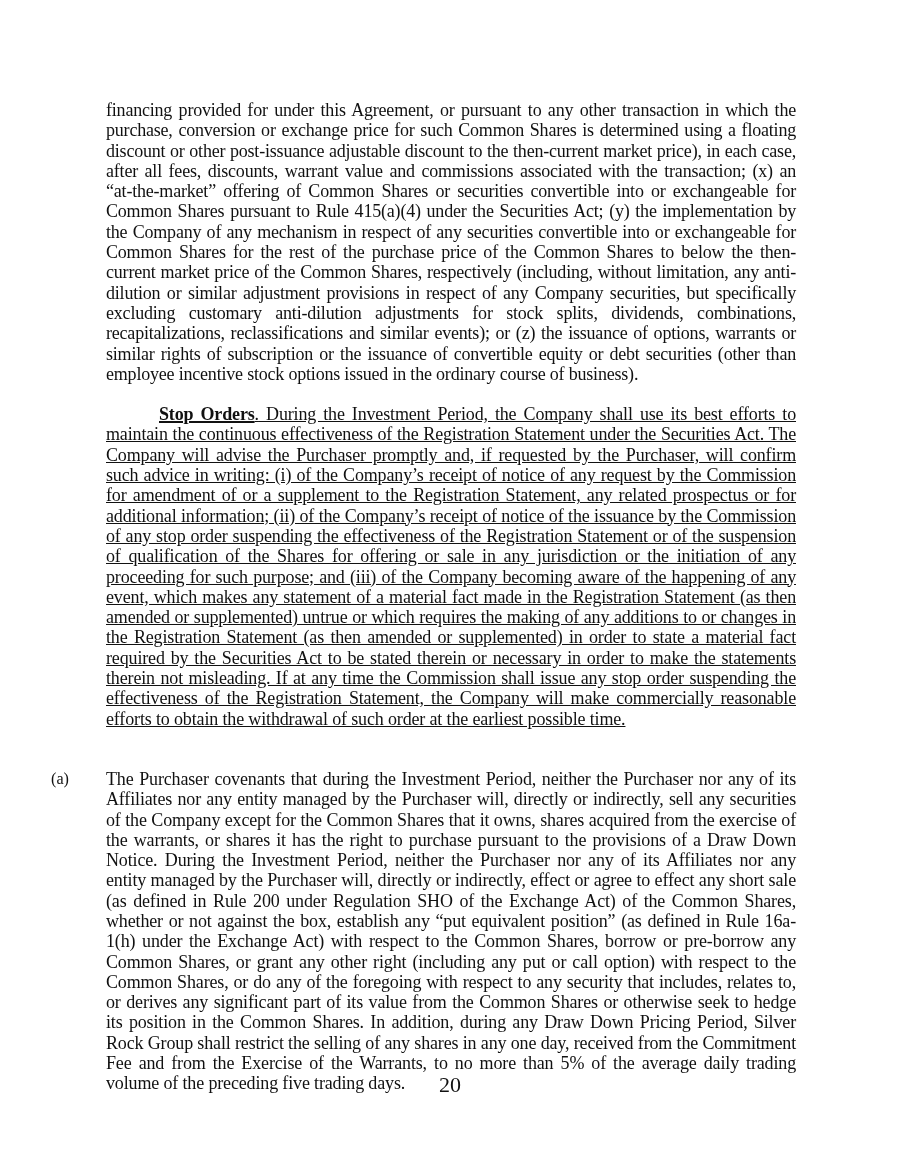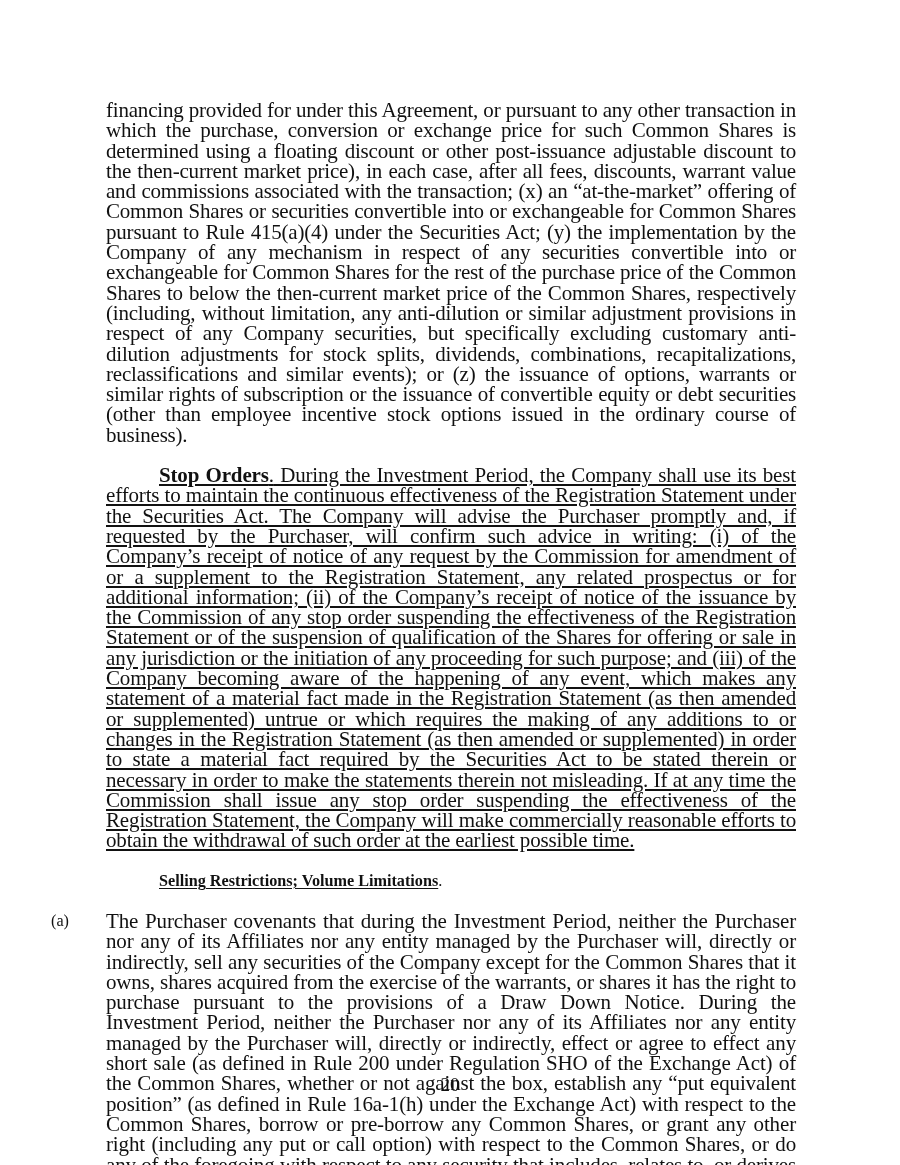--- a/index.html
+++ b/index.html
@@ -15,21 +15,21 @@
     font-family: "Liberation Serif", "DejaVu Serif", serif;
     color: #111111;
   }
   .page {
     position: absolute;
     left: 106px;
     top: 100px;
     width: 690px;
   }
   .para {
-    font-size: 21px;
+    font-size: 18px;
     line-height: 20.3px;
     text-align: justify;
     margin: 0;
     letter-spacing: -0.15px;
   }
   .para.first {
     letter-spacing: -0.2px;
   }
   .para.indent {
     text-indent: 53px;
@@ -59,38 +59,37 @@
     top: 0;
     font-size: 16.2px;
     line-height: 20.3px;
   }
   .page-number {
     position: absolute;
     top: 1075px;
     left: 0;
     width: 900px;
     text-align: center;
-    font-size: 19px;
+    font-size: 22px;
     line-height: 20px;
   }
 </style>
 </head>
 <body>
 
 <div class="page">
 
   <p class="para first">financing provided for under this Agreement, or pursuant to any other transaction in which the purchase, conversion or exchange price for such Common Shares is determined using a floating discount or other post-issuance adjustable discount to the then-current market price), in each case, after all fees, discounts, warrant value and commissions associated with the transaction; (x) an “at-the-market” offering of Common Shares or securities convertible into or exchangeable for Common Shares pursuant to Rule 415(a)(4) under the Securities Act; (y) the implementation by the Company of any mechanism in respect of any securities convertible into or exchangeable for Common Shares for the rest of the purchase price of the Common Shares to below the then-current market price of the Common Shares, respectively (including, without limitation, any anti-dilution or similar adjustment provisions in respect of any Company securities, but specifically excluding customary anti-dilution adjustments for stock splits, dividends, combinations, recapitalizations, reclassifications and similar events); or (z) the issuance of options, warrants or similar rights of subscription or the issuance of convertible equity or debt securities (other than employee incentive stock options issued in the ordinary course of business).</p>
 
   <div class="gap"></div>
 
   <p class="para indent"><span class="ul-bold">Stop Orders</span><span>.</span><span> During the Investment Period, the Company shall use its best efforts to maintain the continuous effectiveness of the Registration Statement under the Securities Act. The Company will advise the Purchaser promptly and, if requested by the Purchaser, will confirm such advice in writing: (i) of the Company’s receipt of notice of any request by the Commission for amendment of or a supplement to the Registration Statement, any related prospectus or for additional information; (ii) of the Company’s receipt of notice of the issuance by the Commission of any stop order suspending the effectiveness of the Registration Statement or of the suspension of qualification of the Shares for offering or sale in any jurisdiction or the initiation of any proceeding for such purpose; and (iii) of the Company becoming aware of the happening of any event, which makes any statement of a material fact made in the Registration Statement (as then amended or supplemented) untrue or which requires the making of any additions to or changes in the Registration Statement (as then amended or supplemented) in order to state a material fact required by the Securities Act to be stated therein or necessary in order to make the statements therein not misleading. If at any time the Commission shall issue any stop order suspending the effectiveness of the Registration Statement, the Company will make commercially reasonable efforts to obtain the withdrawal of such order at the earliest possible time.</span></p>
 
   <div class="gap"></div>
 
-  <p class="heading-line"><span class="ul-bold">Selling Restrictions; Volume Limitations</span><span>.</span></p>
 
   <div class="gap"></div>
 
   <div class="item">
     <span class="item-marker">(a)</span>
     <p class="para">The Purchaser covenants that during the Investment Period, neither the Purchaser nor any of its Affiliates nor any entity managed by the Purchaser will, directly or indirectly, sell any securities of the Company except for the Common Shares that it owns, shares acquired from the exercise of the warrants, or shares it has the right to purchase pursuant to the provisions of a Draw Down Notice. During the Investment Period, neither the Purchaser nor any of its Affiliates nor any entity managed by the Purchaser will, directly or indirectly, effect or agree to effect any short sale (as defined in Rule 200 under Regulation SHO of the Exchange Act) of the Common Shares, whether or not against the box, establish any “put equivalent position” (as defined in Rule 16a-1(h) under the Exchange Act) with respect to the Common Shares, borrow or pre-borrow any Common Shares, or grant any other right (including any put or call option) with respect to the Common Shares, or do any of the foregoing with respect to any security that includes, relates to, or derives any significant part of its value from the Common Shares or otherwise seek to hedge its position in the Common Shares. In addition, during any Draw Down Pricing Period, Silver Rock Group shall restrict the selling of any shares in any one day, received from the Commitment Fee and from the Exercise of the Warrants, to no more than 5% of the average daily trading volume of the preceding five trading days.</p>
   </div>
 
 </div>
 

